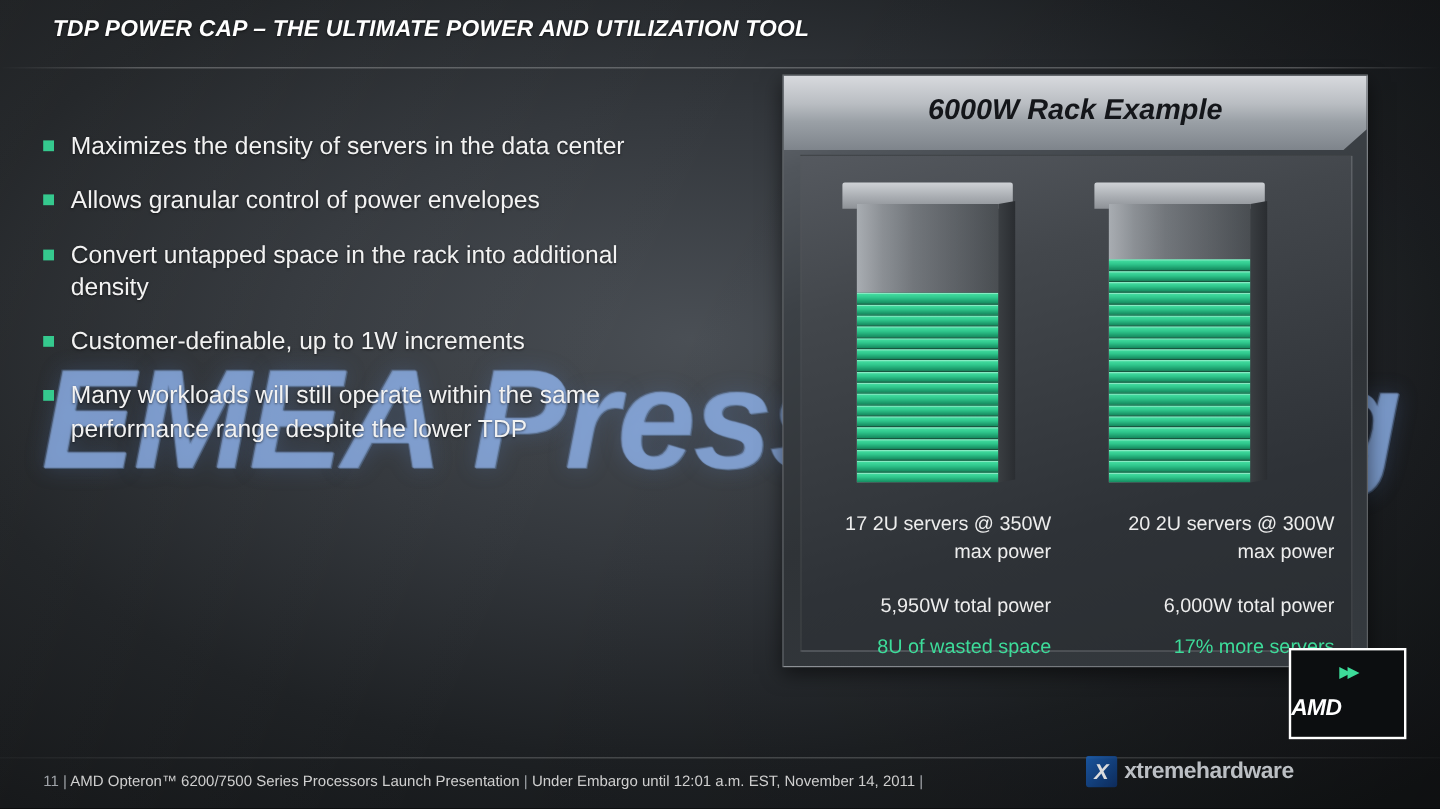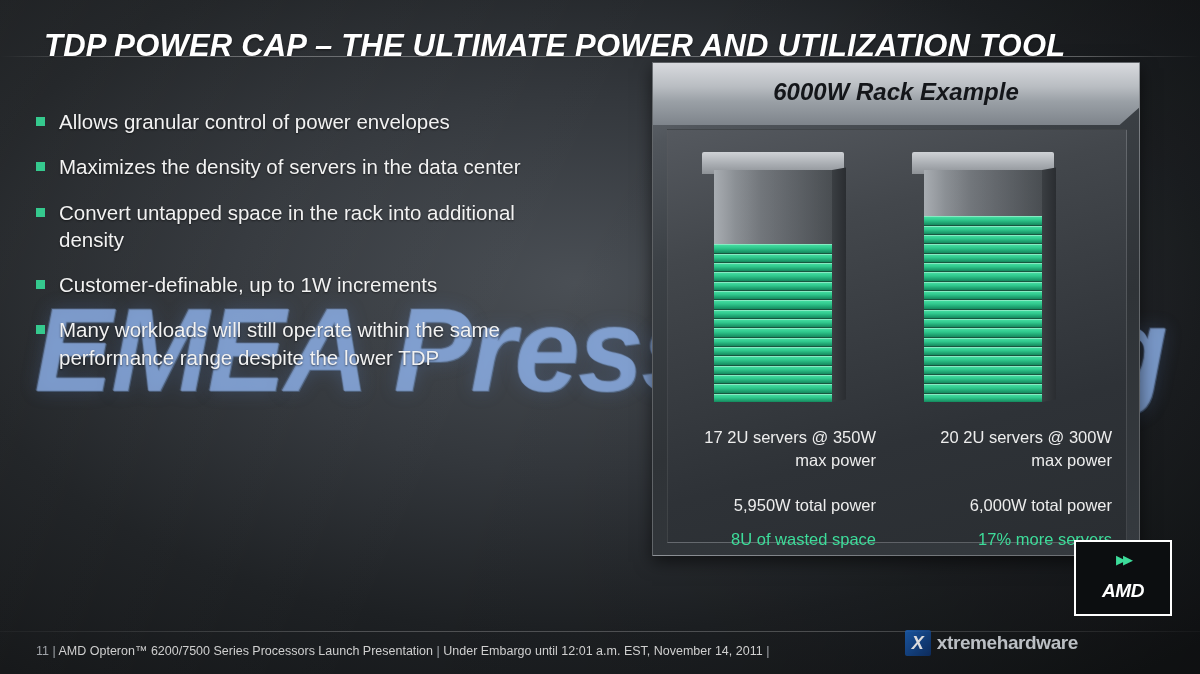--- a/index.html
+++ b/index.html
@@ -48,27 +48,26 @@
     z-index: 3;
     white-space: nowrap;
     pointer-events: none;
   }
 
   
   .title {
     position: absolute;
     left: 44px;
     top: 14px;
-    font-size: 31px;
+    font-size: 19px;
     font-weight: bold;
     font-style: italic;
     letter-spacing: 0.2px;
     z-index: 6;
     text-shadow: 0 1px 2px rgba(0,0,0,0.6);
-    margin-top: 14px;
   }
   .title-rule {
     position: absolute;
     left: 0;
     top: 56px;
     width: 1200px;
     height: 1px;
     background: linear-gradient(to right, rgba(255,255,255,0.0) 0%, rgba(255,255,255,0.30) 10%, rgba(255,255,255,0.30) 90%, rgba(255,255,255,0.0) 100%);
     z-index: 6;
   }
@@ -256,21 +255,21 @@
     height: 72px;
     border: 2px solid #ffffff;
     z-index: 7;
     background: #0c0e10;
   }
   .amd-logo .amd-text {
     position: absolute;
     left: 0;
     right: 0;
     bottom: 12px;
-    text-align: center;
+    text-align: left;
     font-size: 19px;
     font-weight: bold;
     font-style: italic;
     letter-spacing: -0.5px;
     color: #ffffff;
   }
   .amd-logo .amd-arrows {
     position: absolute;
     left: 0;
     right: 0;
@@ -317,25 +316,25 @@
 <div class="slide">
 
   <div class="watermark">EMEA Press Briefing</div>
 
   <div class="title">TDP POWER CAP – THE ULTIMATE POWER AND UTILIZATION TOOL</div>
   <div class="title-rule"></div>
 
   <div class="bullets">
     <div class="bullet">
       <span class="bullet-marker"></span>
-      <span class="bullet-text">Allows granular control of power envelopes</span>
+      <span class="bullet-text">Maximizes the density of servers in the data center</span>
     </div>
     <div class="bullet">
       <span class="bullet-marker"></span>
-      <span class="bullet-text">Maximizes the density of servers in the data center</span>
+      <span class="bullet-text">Allows granular control of power envelopes</span>
     </div>
     <div class="bullet">
       <span class="bullet-marker"></span>
       <span class="bullet-text">Convert untapped space in the rack into additional density</span>
     </div>
     <div class="bullet">
       <span class="bullet-marker"></span>
       <span class="bullet-text">Customer-definable, up to 1W increments</span>
     </div>
     <div class="bullet">

